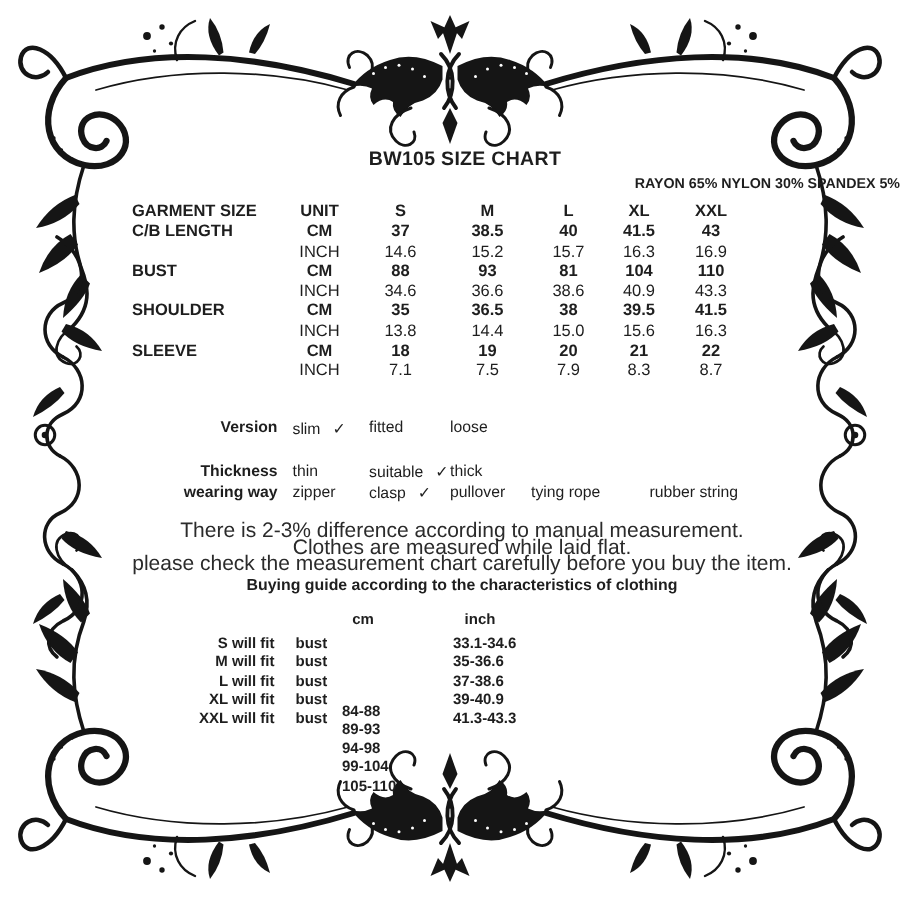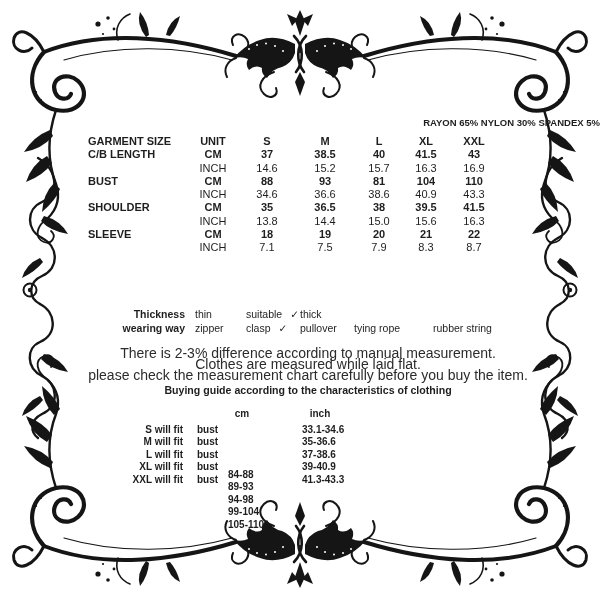--- a/index.html
+++ b/index.html
@@ -115,20 +115,21 @@
   <use href="#corner" transform="translate(6,592) scale(1,-1)"></use>
   <use href="#corner" transform="translate(594,592) scale(-1,-1)"></use>
   <use href="#damask" transform="translate(300,6)"></use>
   <use href="#damask" transform="translate(300,592) scale(1,-1)"></use>
   <use href="#chain" transform="translate(556,158)"></use>
   <use href="#chain" transform="translate(44,158) scale(-1,1)"></use>
 </svg>
 
 <div class="content">
 
+  <div class="title">BW105 SIZE CHART</div>
   <div class="subtitle">RAYON 65% NYLON 30% SPANDEX 5%</div>
 
   <table class="size-table">
     <colgroup>
       <col style="width:100px">
         <col style="width:50px">
         <col style="width:58px">
       <col style="width:58px">
         <col style="width:50px">
         <col style="width:44px">
@@ -212,20 +213,26 @@
       <td>INCH</td>
       <td>7.1</td>
       <td>7.5</td>
       <td>7.9</td>
       <td>8.3</td>
       <td>8.7</td>
     </tr>
   </tbody>
     </table>
 
+  <div class="attr-row" style="top:279px">
+    <span class="attr-label">Version</span>
+    <span class="opt" style="left:195px"><span>slim</span><span class="chk">✓</span></span>
+    <span class="opt" style="left:246px"><span>fitted</span><span class="chk"></span></span>
+    <span class="opt" style="left:300px"><span>loose</span><span class="chk"></span></span>
+  </div>
   <div class="attr-row" style="top:308px">
     <span class="attr-label">Thickness</span>
     <span class="opt" style="left:195px"><span>thin</span><span class="chk"></span></span>
     <span class="opt" style="left:246px"><span>suitable</span><span class="chk">✓</span></span>
     <span class="opt" style="left:300px"><span>thick</span><span class="chk"></span></span>
   </div>
   <div class="attr-row" style="top:322px">
     <span class="attr-label">wearing way</span>
     <span class="opt" style="left:195px"><span>zipper</span><span class="chk"></span></span>
     <span class="opt" style="left:246px"><span>clasp</span><span class="chk">✓</span></span>

